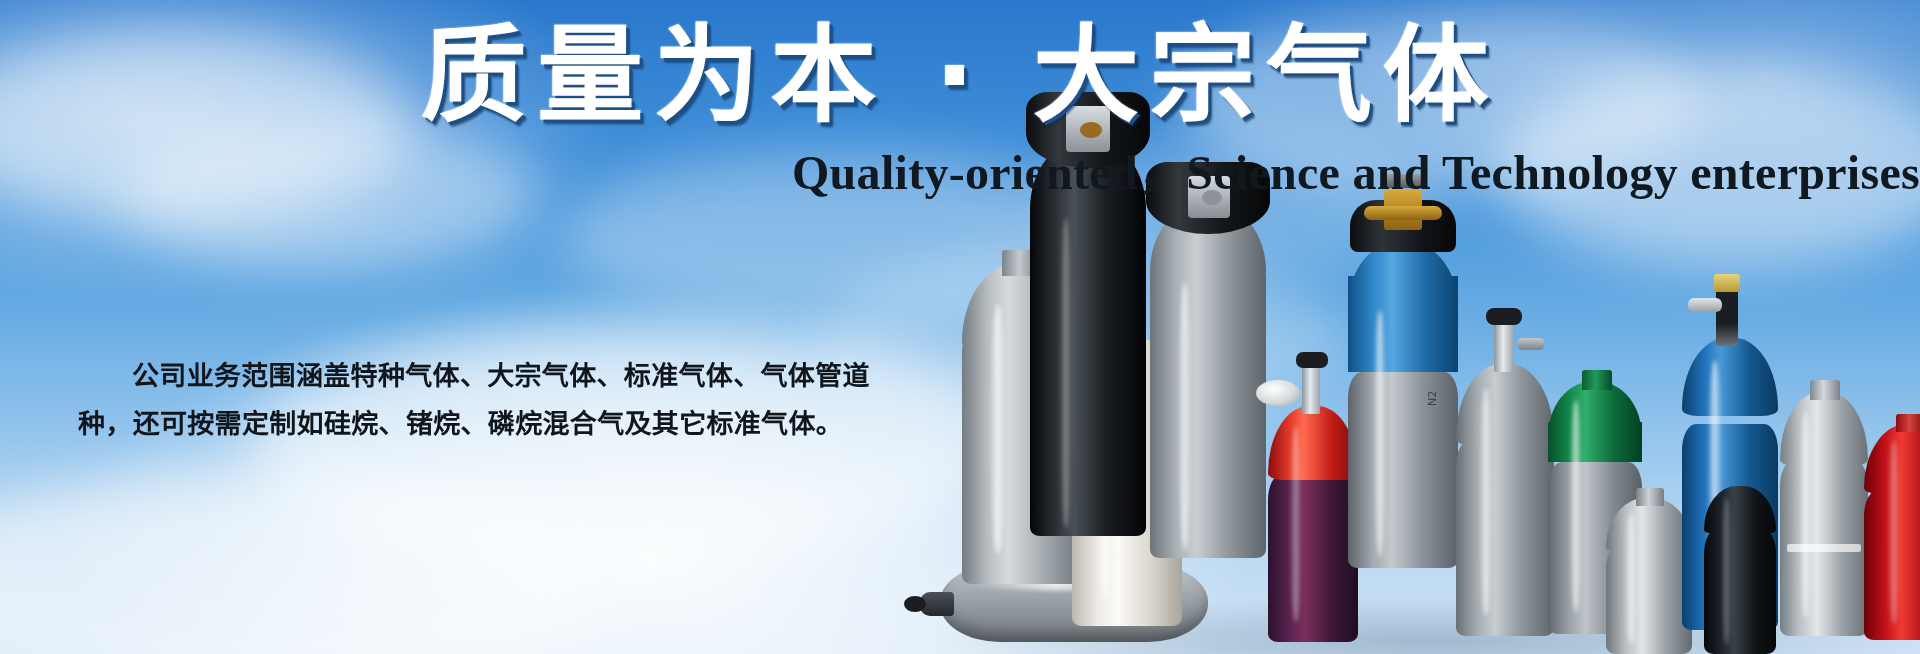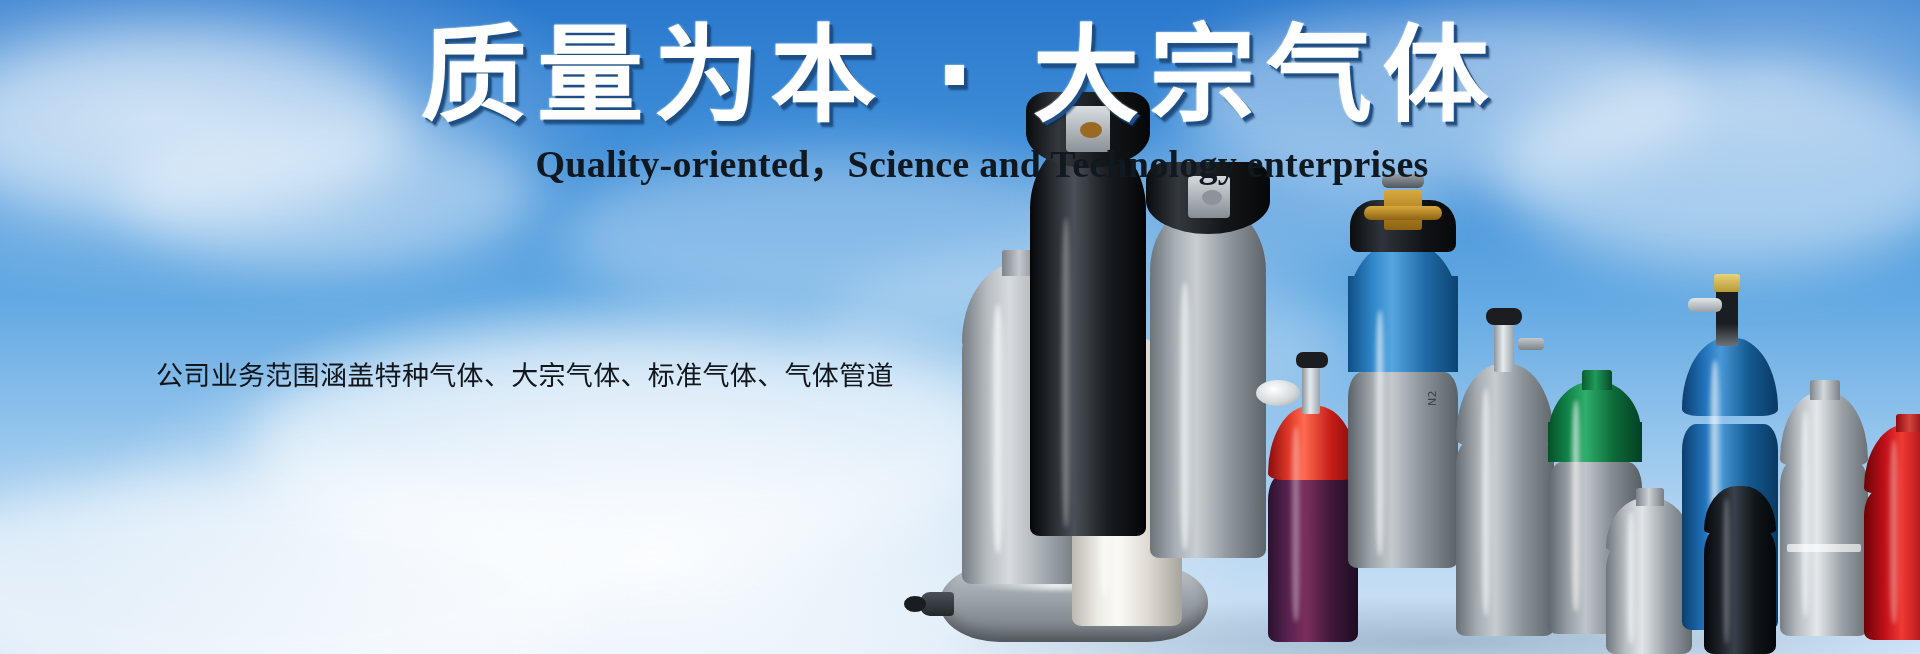--- a/index.html
+++ b/index.html
@@ -47,24 +47,24 @@
     text-shadow:
        3px 3px 0 #1d4f86,
        4px 5px 2px rgba(10,40,75,.55),
        0 0 2px rgba(255,255,255,.9);
     white-space:nowrap;
     z-index:6;
   }
 
   .subheadline{
     position:absolute; left:0; right:0; top:133px;
-    text-align:center;
+    text-align:right;
     font-family:"Liberation Serif","DejaVu Serif",serif;
     font-weight:700;
-    font-size:38px;
+    font-size:48px;
     letter-spacing:.006em;
     color:#101820;
     white-space:nowrap;
     z-index:6;
     padding-left:44px;
   }
 
   
   .slogan-plate{
     position:absolute;
@@ -84,27 +84,26 @@
     color:#15408c;
     white-space:nowrap;
   }
 
   
   .body-copy{
     position:absolute;
     left:78px; top:352px;
     width:790px;
     font-family:"DejaVu Serif","Liberation Serif",serif;
-    font-weight:400;
+    font-weight:700;
     font-size:27px;
     line-height:48px;
     letter-spacing:.012em;
     color:#10161c;
     z-index:6;
-    margin-left:24px;
   }
   .body-copy p{ white-space:nowrap; }
   .body-copy p.indent{ text-indent:2em; }
 
   
   .photo{
     position:absolute; right:0; bottom:0;
     width:1000px; height:620px;
     z-index:4;
     pointer-events:none;
@@ -175,20 +174,21 @@
   <div class="cloud c7"></div>
   <div class="cloud c8"></div>
   <div class="cloud c9"></div>
 
   <div class="headline">质量为本 · 大宗气体</div>
   <div class="subheadline">Quality-oriented，Science and Technology enterprises</div>
 
 
   <div class="body-copy">
     <p class="indent">公司业务范围涵盖特种气体、大宗气体、标准气体、气体管道</p>
+    <p>种，还可按需定制如硅烷、锗烷、磷烷混合气及其它标准气体。</p>
   </div>
 
   <div class="ground"></div>
 
   <div class="photo">
 
     <div class="cyl" style="left:0px; bottom:8px; width:290px; height:86px;">
       <div class="lying" style="left:20px; top:4px; width:268px; height:78px;
            background:linear-gradient(180deg,#c4cace 0%, #a9b0b5 28%, #878e94 70%, #6d747a 100%);
            box-shadow:inset 0 -8px 14px rgba(0,0,0,.28);"></div>

